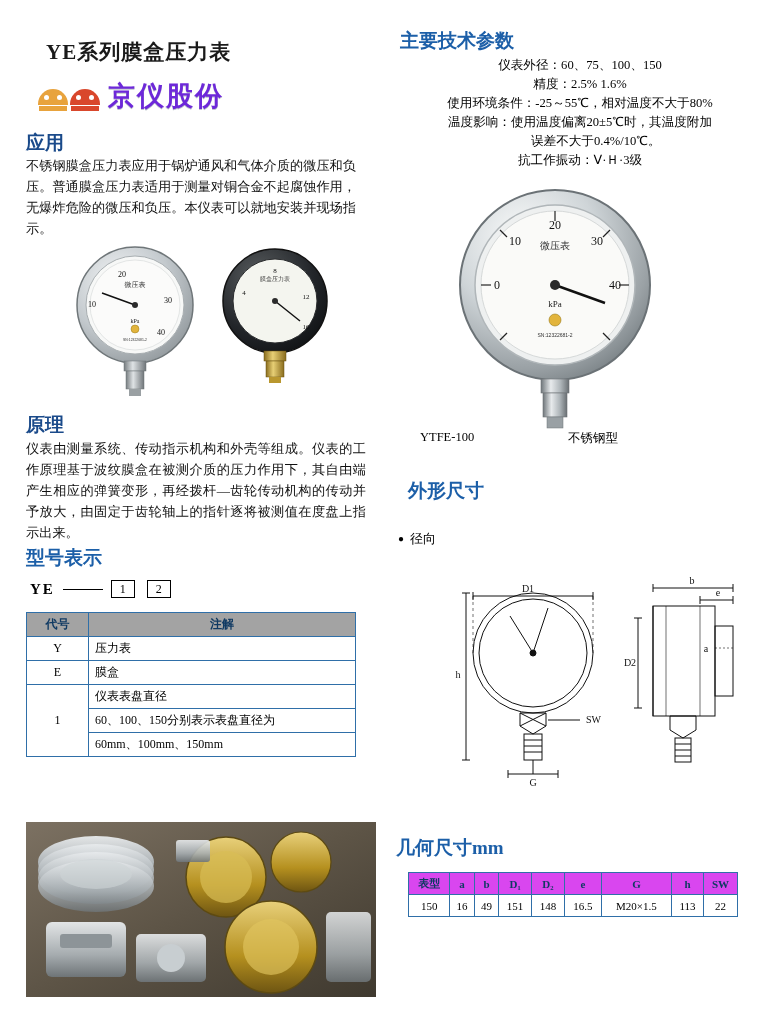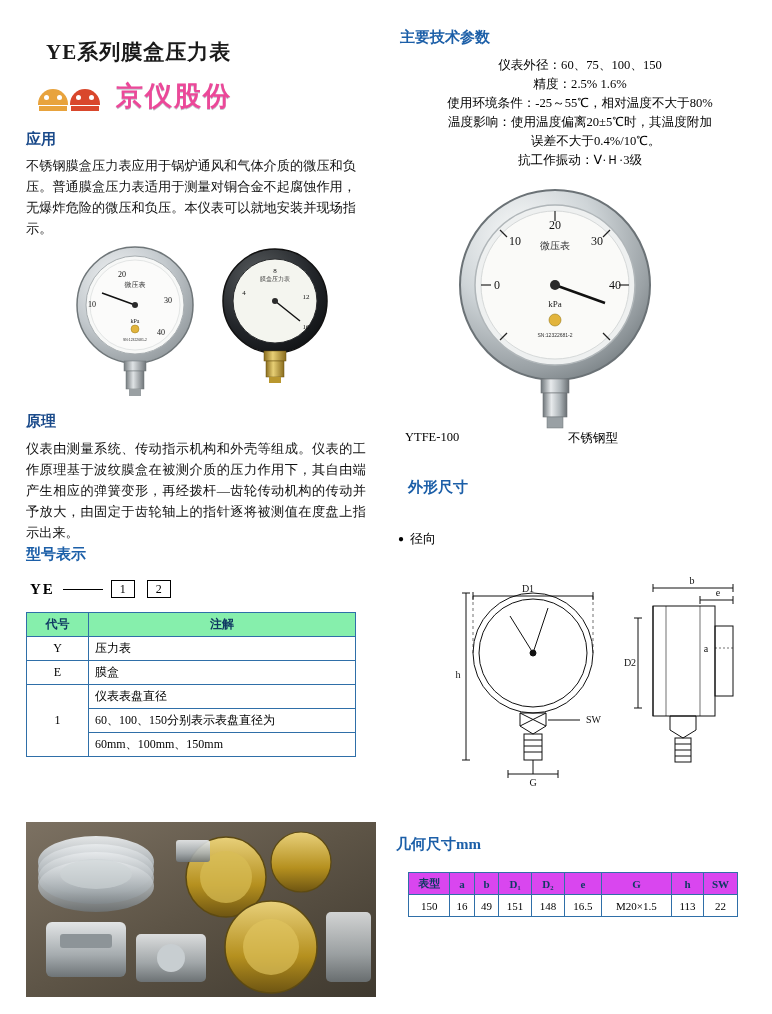--- a/index.html
+++ b/index.html
@@ -43,28 +43,28 @@
   .logo-mark .eyes {
     position:absolute; left:6px; bottom:10px; width:18px; height:6px;
   }
   .logo-mark .eyes:before, .logo-mark .eyes:after{
     content:""; position:absolute; width:5px; height:5px; background:#fff; border-radius:50%;
     top:0;
   }
   .logo-mark .eyes:before { left:0; }
   .logo-mark .eyes:after { right:0; }
   .logo-text {
-    font-size: 27px; font-weight: bold; color: #ec4899;
-    margin-left: 14px; letter-spacing: 2px;
+    font-size: 27px; font-weight: bold; color: #6d28d9;
+    margin-left: 6px; letter-spacing: 2px;
     font-family: Liberation Serif, serif;
     text-shadow: 0 1px 0 #bfc6cb;
   }
 
   .sec-head {
-    font-size: 15px; font-weight: bold; color: #1a4a8a;
+    font-size: 19px; font-weight: bold; color: #1a4a8a;
     font-family: "Liberation Serif", serif;
   }
   .sec-head.blue { color:#1c5fa8; }
 
   .body-text {
     font-size: 13.2px; line-height: 21px; color:#111;
     font-family: "Liberation Serif", serif;
     text-align: justify;
   }
 
@@ -90,21 +90,21 @@
 
   table.code-table {
     position:absolute; left:26px; top:612px; width:330px;
     border-collapse: collapse; font-family:"Liberation Serif", serif;
     font-size:12px;
   }
   table.code-table td {
     border:1px solid #2f6fa8; padding:3px 6px; height:20px;
   }
   table.code-table tr.head td {
-    background:#86efac; font-weight:bold; text-align:center; color:#103a63;
+    background:#a3a3a3; font-weight:bold; text-align:center; color:#103a63;
   }
   table.code-table td.c1 { width:62px; text-align:center; }
 
   .notes {
     position:absolute; left:26px; top:778px; width:350px;
     font-size:11.5px; line-height:17px; color:#1a4a8a;
     font-family:"Liberation Serif", serif;
   }
 
   #photo-bottom {
@@ -115,21 +115,21 @@
 
   
   #spec-head { position:absolute; left:400px; top:28px; }
   #spec-text { position:absolute; left:400px; top:56px; width:360px;
     font-size:12.6px; line-height:19px; font-family:"Liberation Serif", serif;text-align:center; }
   #spec-text div { white-space: pre; }
 
   #gauge-big { position:absolute; left:455px; top:185px; width:200px; height:245px; }
 
   .cap-label { position:absolute; font-size:12.5px; font-family:"Liberation Serif", serif; }
-  #cap-model { left:405px; top:430px; }
+  #cap-model { left:420px; top:430px; }
   #cap-mat { left:568px; top:430px; }
 
   #dim-head { position:absolute; left:408px; top:478px; }
   #radial-label {
     position:absolute; left:398px; top:530px; font-size:13px;
     font-family:"Liberation Serif", serif;
   }
   #radial-label:before {
     content:"●"; font-size:10px; margin-right:6px; vertical-align:1px;
   }

